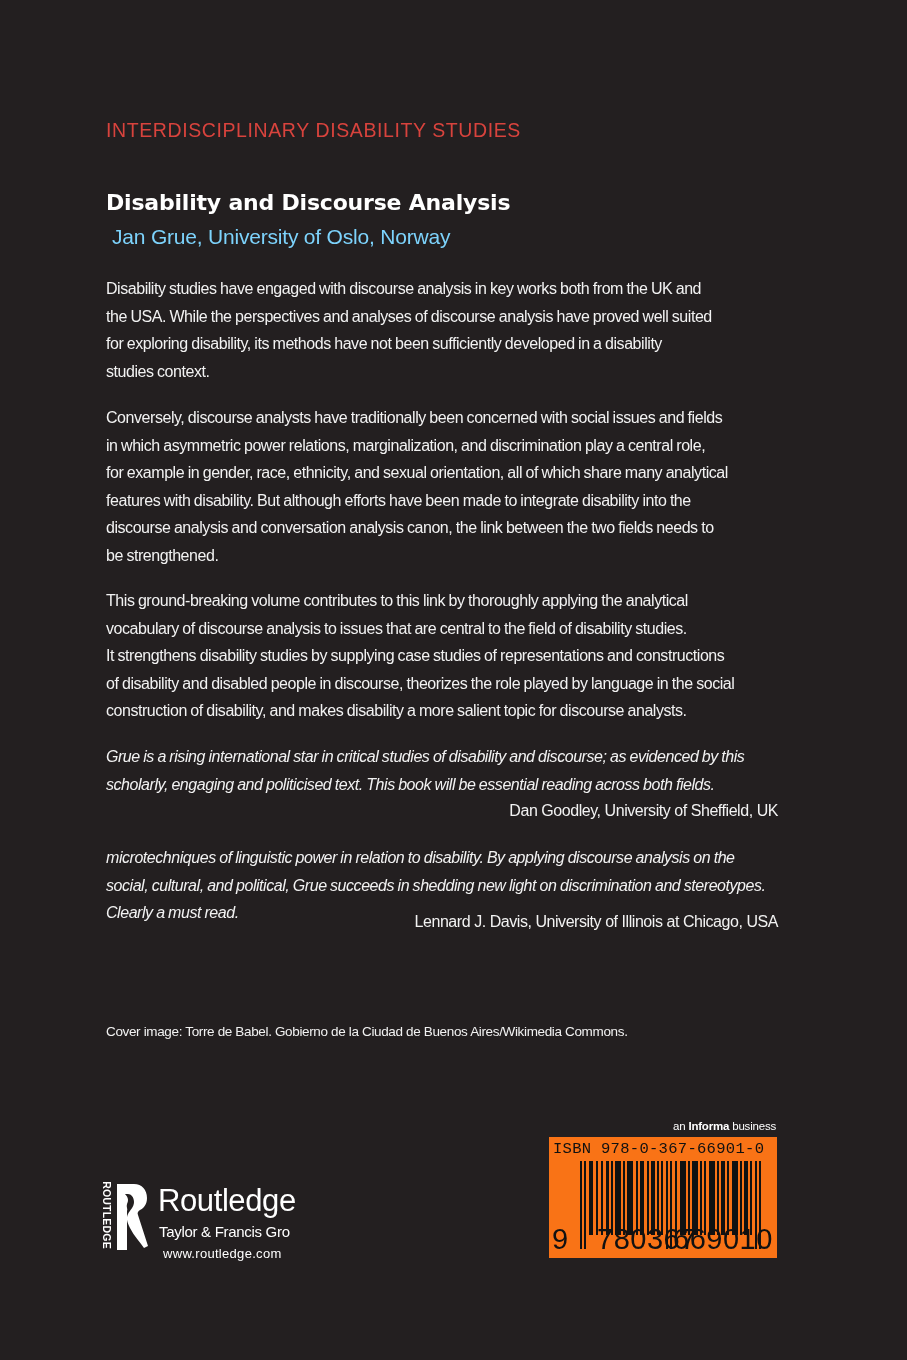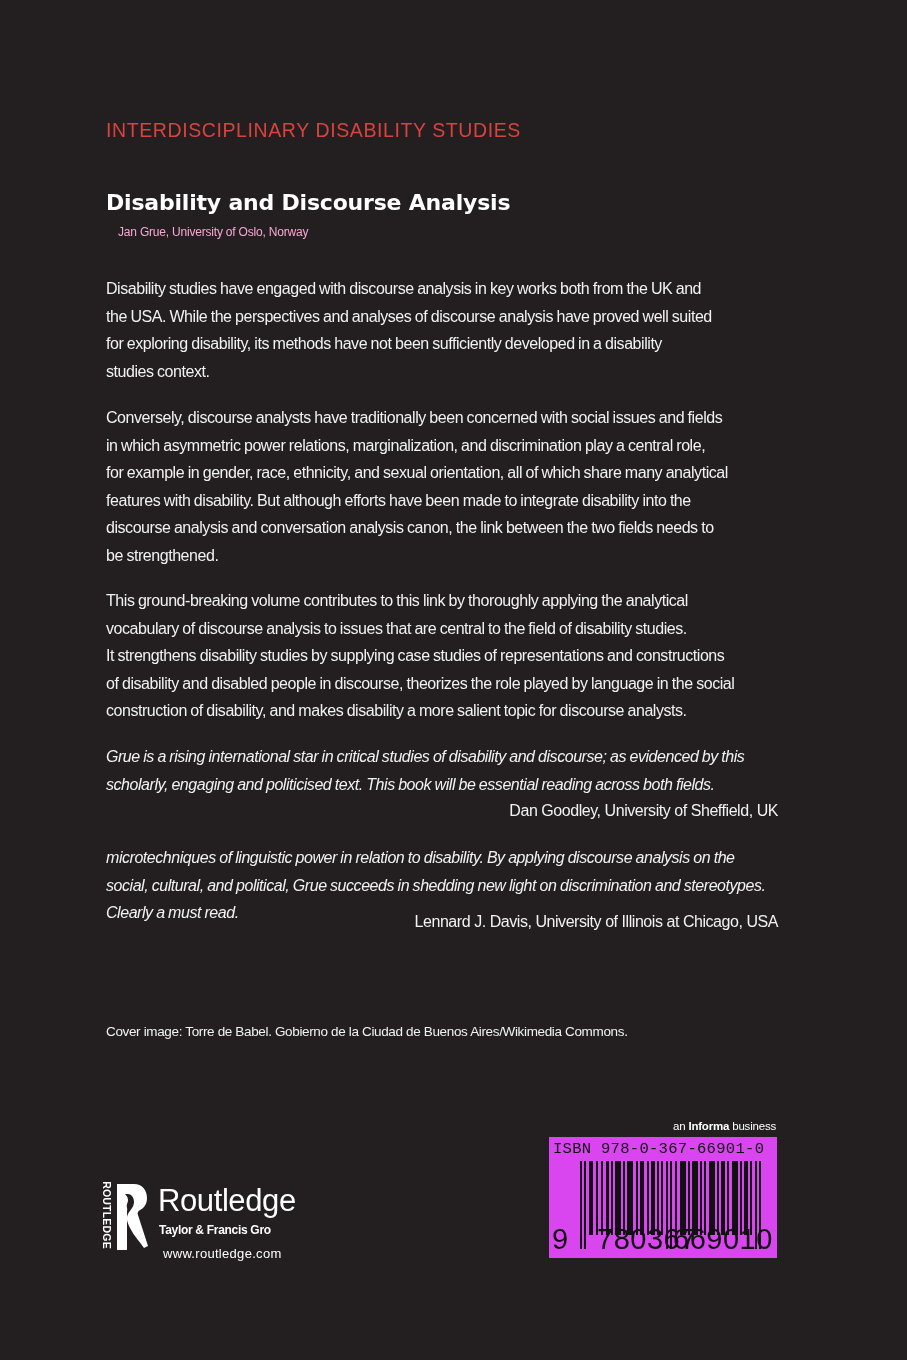--- a/index.html
+++ b/index.html
@@ -19,22 +19,22 @@
       white-space: nowrap;
     }
     .title {
       left: 106px; top: 190px;
       font-size: 22px; font-weight: bold; letter-spacing: -0.2px;
       color: #ffffff; white-space: nowrap;
       font-family: "DejaVu Sans", sans-serif;
       text-align: right;
     }
     .author {
-      left: 118px; top: 225px;
-      font-size: 12px; color: #f9a8d4; white-space: nowrap;
+      left: 112px; top: 225px;
+      font-size: 21px; color: #7dd3fc; white-space: nowrap;
       letter-spacing: -0.2px;
     }
     .para {
       left: 106px; width: 680px;
       font-size: 16px; line-height: 27.5px;
       letter-spacing: -0.45px; word-spacing: -0.5px;
       color: #f2f2f2;
     }
     .para .line { display: block; white-space: nowrap; }
     .quote { font-style: italic; }
@@ -59,38 +59,37 @@
       font-size: 10.5px; font-weight: bold; letter-spacing: 0.2px;
       white-space: nowrap; color: #fff;
     }
     .logo-name {
       left: 158px; top: 1183px;
       font-size: 31px; color: #fff; white-space: nowrap;
       letter-spacing: -0.4px;
     }
     .logo-sub {
       left: 159px; top: 1223px;
-      font-size: 12px; color: #fff; white-space: nowrap;
+      font-size: 15px; color: #fff; white-space: nowrap;
       letter-spacing: -0.3px;
-      font-weight: bold;
     }
     .logo-url {
       left: 163px; top: 1246px;
       font-size: 13px; color: #fff; white-space: nowrap;
       letter-spacing: 0.3px;
     }
     .informa {
       right: 131px; top: 1120px;
       font-size: 11.5px; color: #fff; white-space: nowrap;
       letter-spacing: -0.2px;
     }
     .informa b { font-weight: bold; }
     .barcode-box {
       left: 549px; top: 1137px; width: 228px; height: 121px;
-      background: #d946ef;
+      background: #f97316;
     }
     .isbn-text {
       position: absolute; left: 4px; top: 3px;
       font-family: "Liberation Mono", monospace;
       font-size: 15.5px; color: #111; letter-spacing: 0.3px;
       white-space: nowrap;
     }
     .bars { position: absolute; left: 0; top: 0; width: 228px; height: 121px; }
     .ean-digit {
       position: absolute; font-size: 29px; color: #111;

